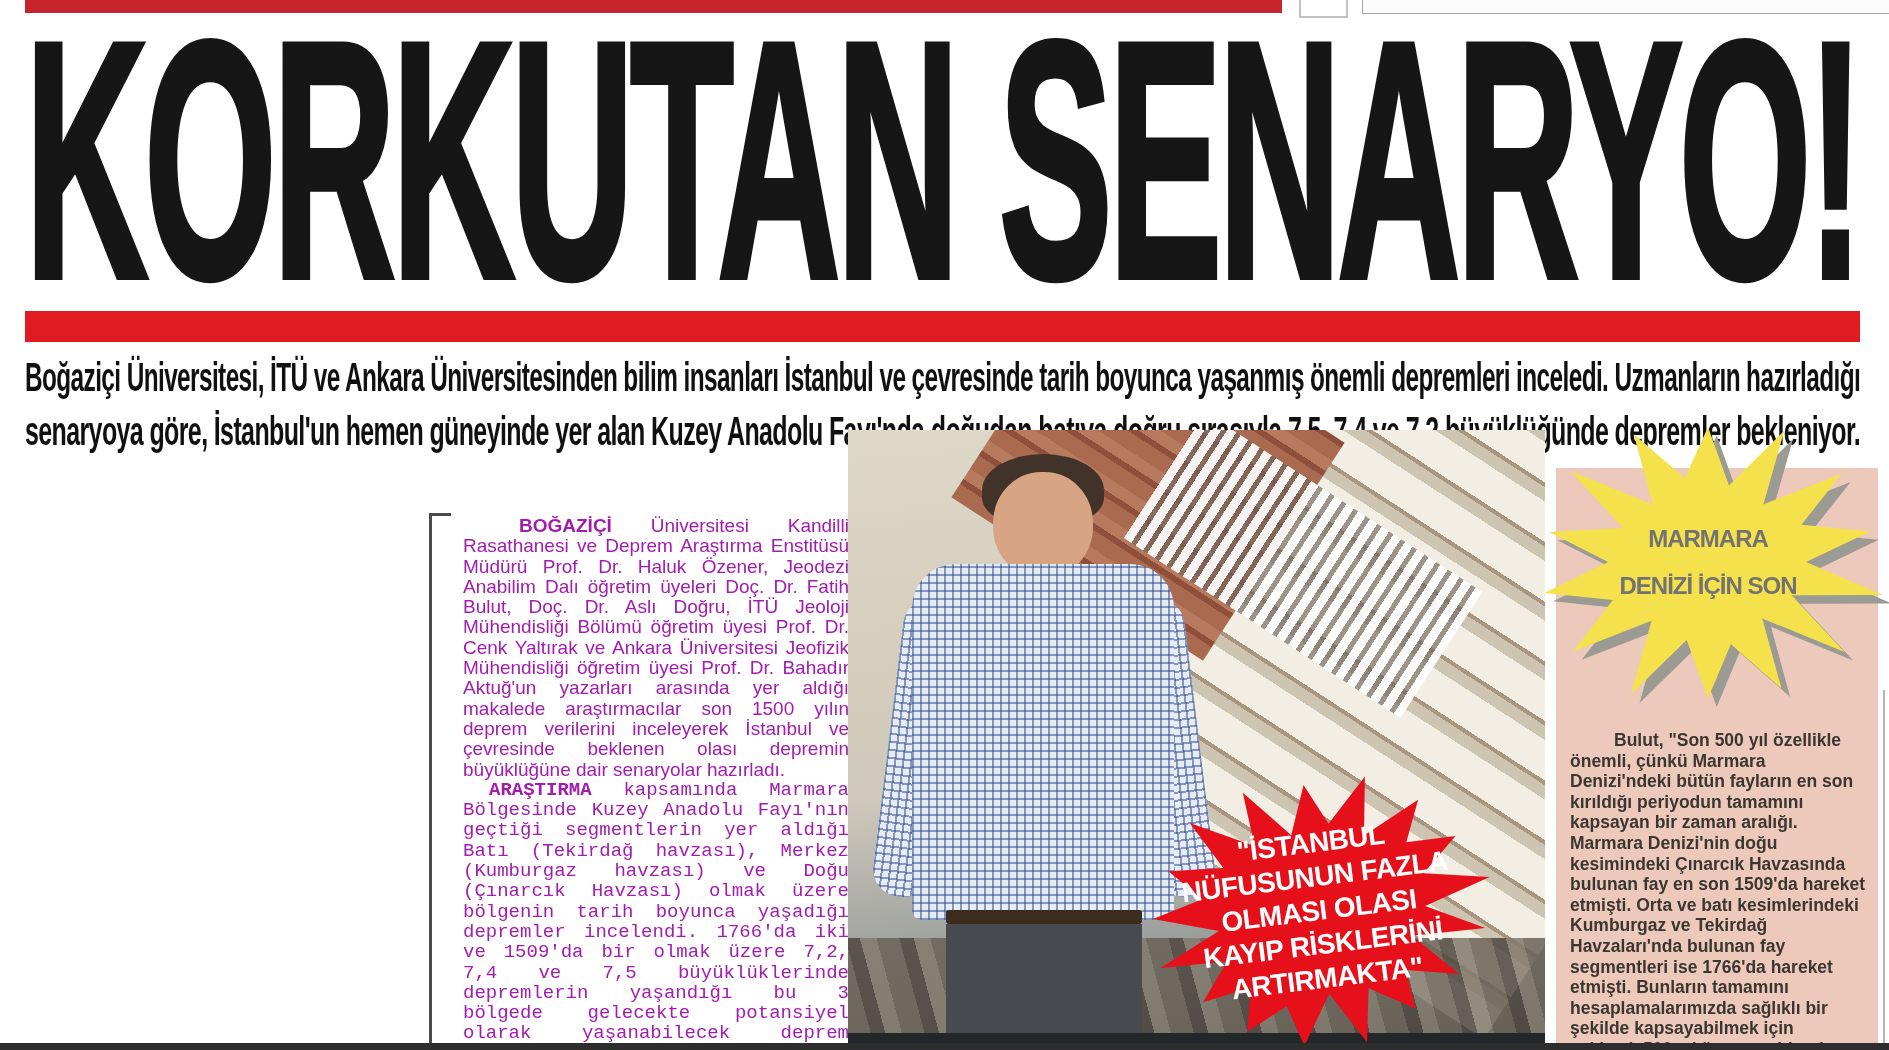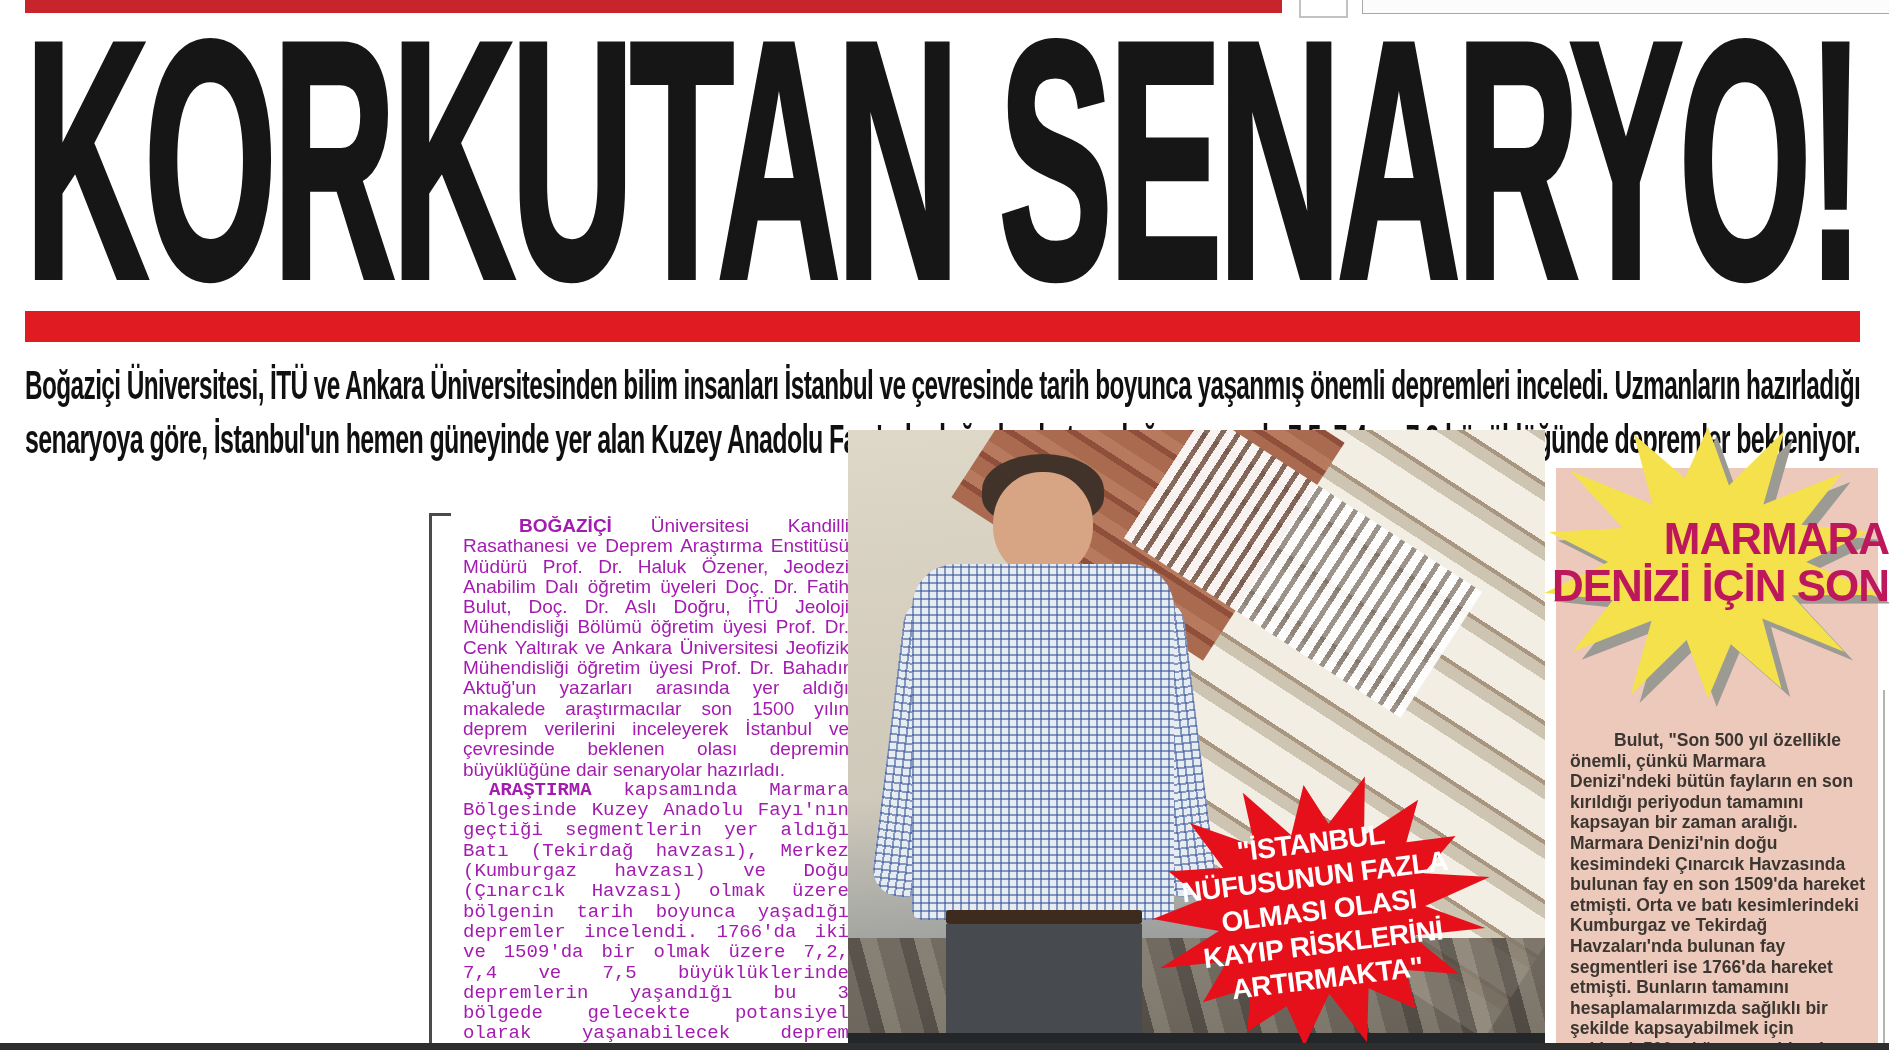--- a/index.html
+++ b/index.html
@@ -17,21 +17,21 @@
   
   .headline-wrap{left:25px;top:14px;width:1835px;height:296px;overflow:visible;}
   .headline-text{
     display:inline-block;white-space:nowrap;transform-origin:left top;
     font-size:338px;line-height:292px;font-weight:bold;letter-spacing:-8px;
     color:#161616;-webkit-text-stroke:6px #161616;
   }
   .red-divider{left:25px;top:311px;width:1835px;height:31px;background:#e01b22;}
 
   
-  .deck{left:25px;top:358px;width:1835px;}
+  .deck{left:25px;top:350px;width:1835px;}
   .deck-line{height:54px;}
   .deck-line span{
     display:inline-block;white-space:nowrap;transform-origin:left top;
     font-size:41px;line-height:54px;font-weight:bold;letter-spacing:-1px;color:#101010;
   }
 
   
   .col-rule{left:429px;top:513px;width:3px;height:530px;background:#4a4a4a;}
   .col-rule-tick{left:429px;top:513px;width:22px;height:3px;background:#4a4a4a;}
   .article{left:463px;top:516px;width:386px;height:528px;
@@ -72,21 +72,21 @@
   .man-belt{position:absolute;left:92px;top:462px;width:196px;height:14px;border-radius:3px;background:#3d2c1e;}
   .man-trousers{position:absolute;left:92px;top:476px;width:196px;height:119px;background:#474b50;}
 
   
   .burst{overflow:visible;}
   .burst-text{position:absolute;left:0;top:0;width:100%;height:100%;display:flex;flex-direction:column;
     align-items:center;justify-content:center;text-align:center;}
   .red-burst{left:1143px;top:770px;width:352px;height:282px;transform:rotate(-7deg);}
   .red-burst .burst-text{color:#ffffff;font-weight:bold;font-size:28px;line-height:34px;letter-spacing:-0.5px;}
   .yellow-burst{left:1527px;top:412px;width:362px;height:300px;}
-  .yellow-burst .burst-text{color:#be185d;font-weight:bold;font-size:44px;line-height:47px;letter-spacing:-1px;align-items:flex-end;}
+  .yellow-burst .burst-text{color:#737373;font-weight:bold;font-size:24px;line-height:47px;letter-spacing:-1px;}
 
   
   .quote-box{left:1556px;top:468px;width:322px;height:575px;background:#edc9bc;}
   .quote-text{position:absolute;left:14px;right:12px;top:262px;
     font-size:17.5px;line-height:20.6px;font-weight:bold;color:#3b3630;text-align:left;}
   .quote-text p{margin:0;text-indent:44px;}
 
   
   .right-edge-line{left:1883px;top:690px;width:2px;height:353px;background:#b3b3b3;}
   .bottom-bar{left:0;top:1043px;width:1889px;height:7px;background:#2e2e2e;}

